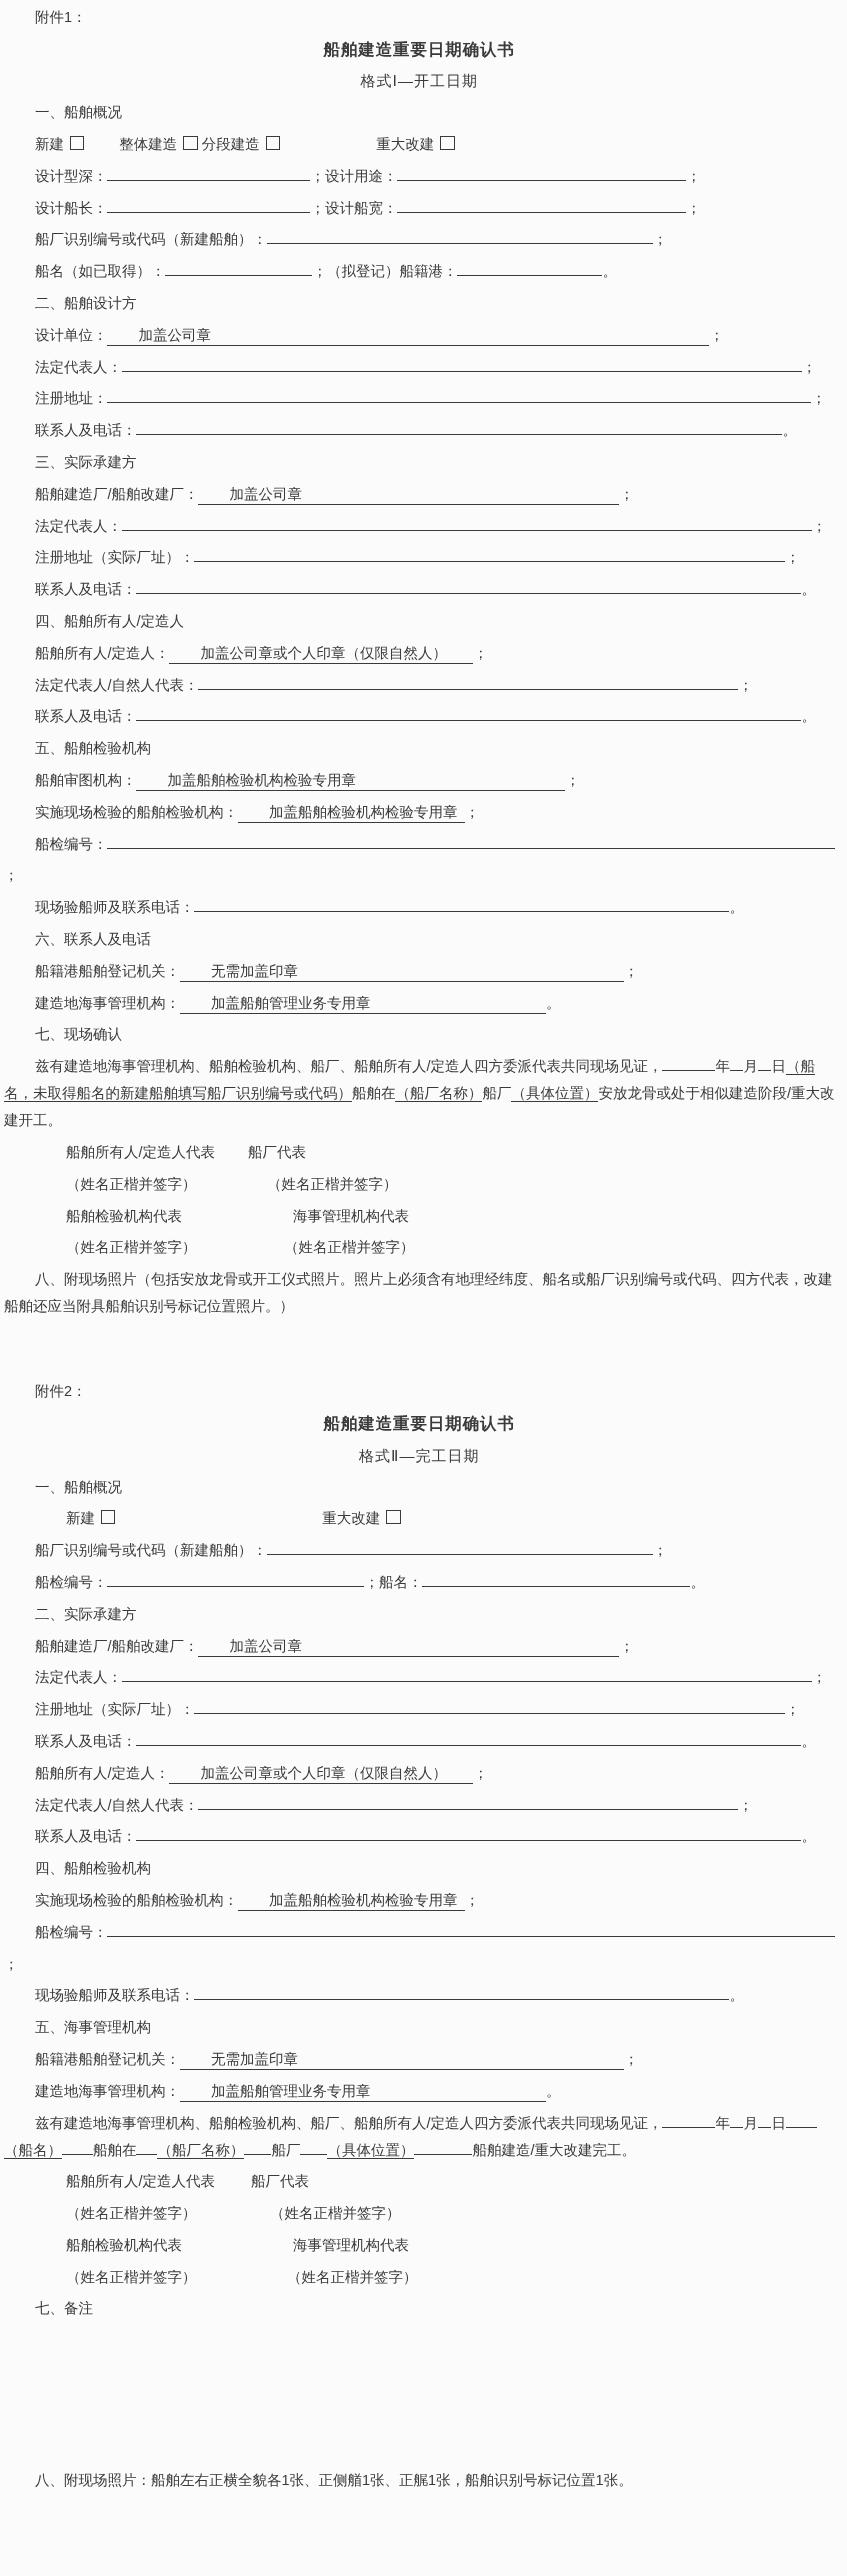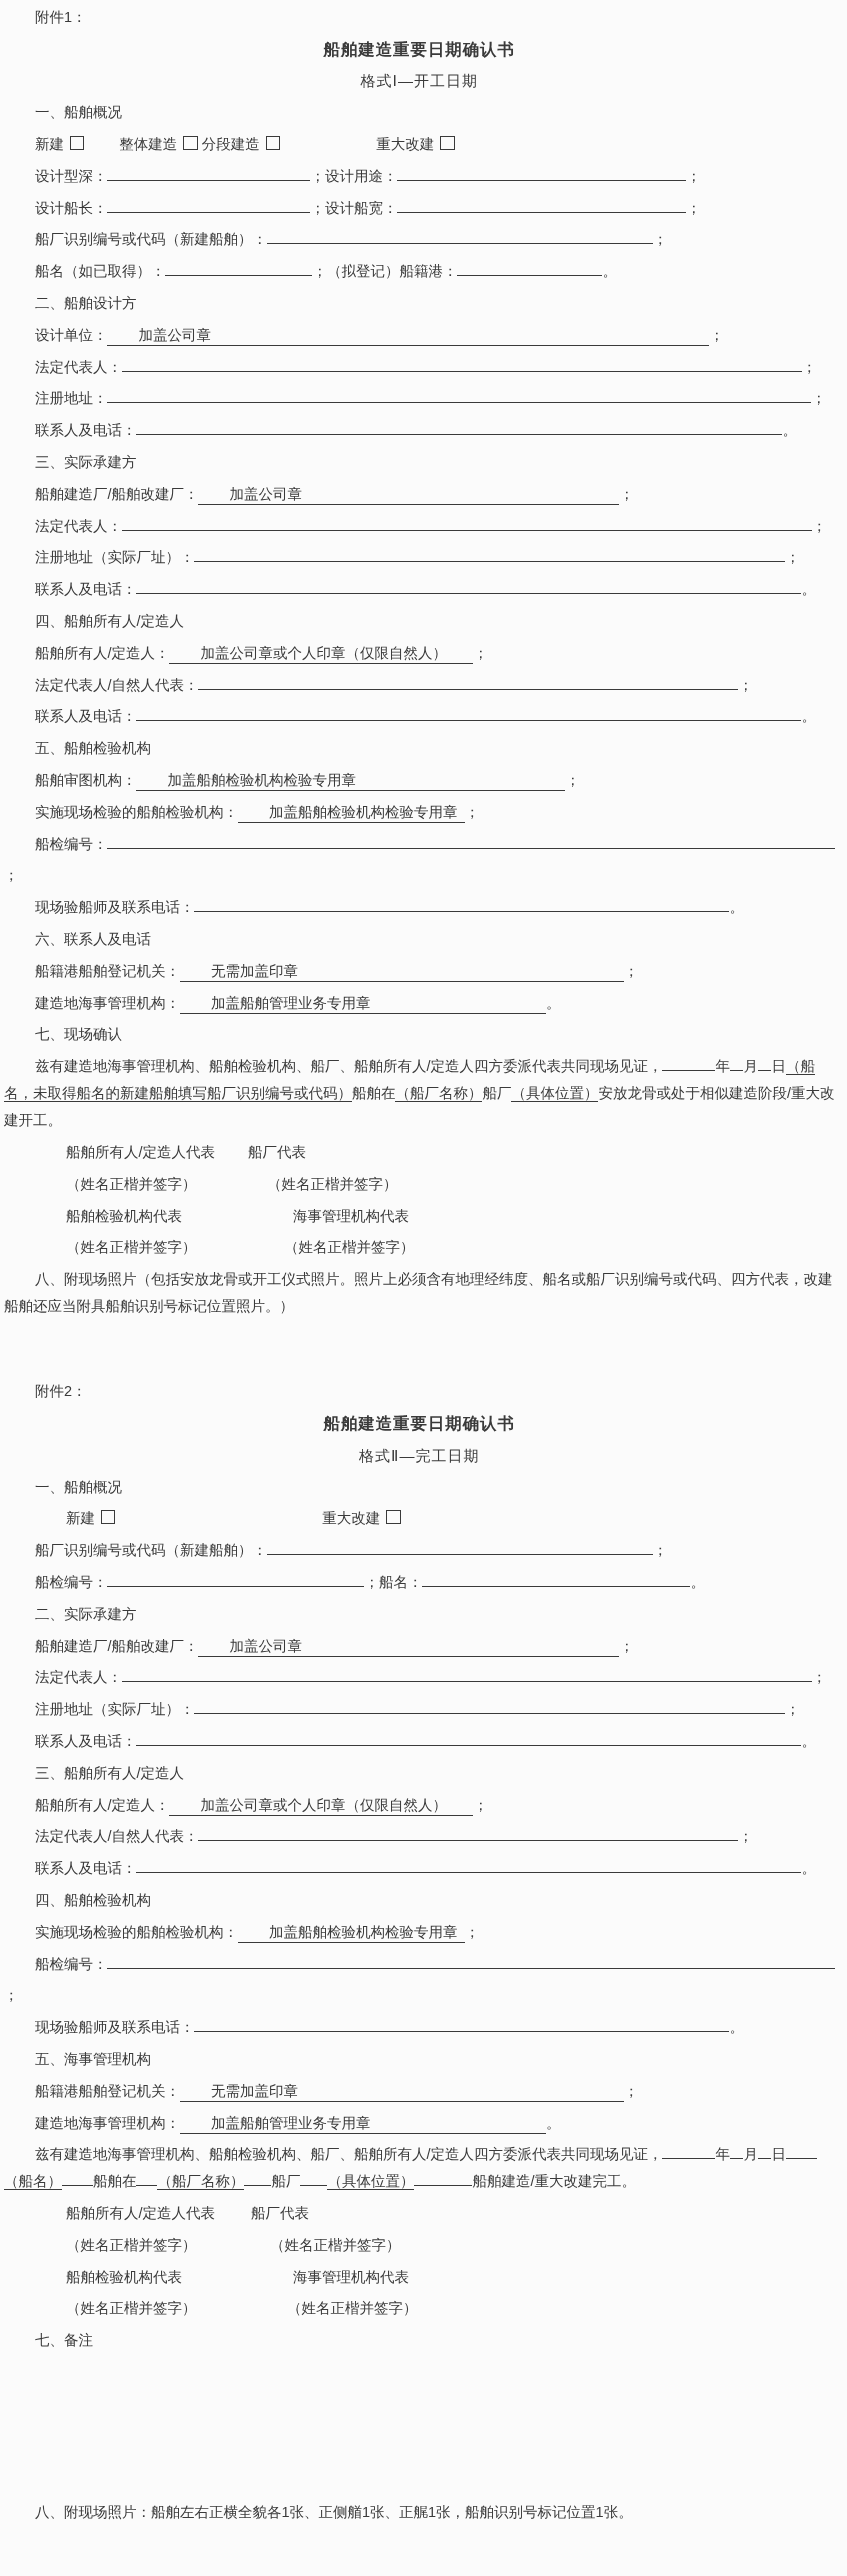--- a/index.html
+++ b/index.html
@@ -123,21 +123,20 @@
     <div class="blocks">
         <p class="heading">一、船舶概况</p>
         <p class="line" style="text-indent: 62px;"><span class="txt">新建 </span><span class="checkbox"></span><span class="gap" style="width: 207px;"></span><span class="txt">重大改建 </span><span class="checkbox"></span></p>
         <p class="line"><span class="txt">船厂识别编号或代码（新建船舶）：</span><span class="blank" style="width: 386px;"></span><span class="txt">；</span></p>
         <p class="line"><span class="txt">船检编号：</span><span class="blank" style="width: 257px;"></span><span class="txt">；船名：</span><span class="blank" style="width: 268px;"></span><span class="txt">。</span></p>
         <p class="heading">二、实际承建方</p>
         <p class="line"><span class="txt">船舶建造厂/船舶改建厂：</span><span class="hintfield" style="width: 421px;">加盖公司章</span><span class="txt">；</span></p>
         <p class="line"><span class="txt">法定代表人：</span><span class="blank" style="width: 690px;"></span><span class="txt">；</span></p>
         <p class="line"><span class="txt">注册地址（实际厂址）：</span><span class="blank" style="width: 591px;"></span><span class="txt">；</span></p>
         <p class="line"><span class="txt">联系人及电话：</span><span class="blank" style="width: 665px;"></span><span class="txt">。</span></p>
-        <p class="heading">三、船舶所有人/定造人</p>
         <p class="line"><span class="txt">船舶所有人/定造人：</span><span class="hintfield" style="width: 304px;">加盖公司章或个人印章（仅限自然人）</span><span class="txt">；</span></p>
         <p class="line"><span class="txt">法定代表人/自然人代表：</span><span class="blank" style="width: 540px;"></span><span class="txt">；</span></p>
         <p class="line"><span class="txt">联系人及电话：</span><span class="blank" style="width: 665px;"></span><span class="txt">。</span></p>
         <p class="heading">四、船舶检验机构</p>
         <p class="line"><span class="txt">实施现场检验的船舶检验机构：</span><span class="hintfield" style="width: 227px;">加盖船舶检验机构检验专用章</span><span class="txt">；</span></p>
         <p class="line line--flex"><span class="txt">船检编号：</span><span class="blank fill"></span></p>
         <p class="line noindent"><span class="txt">；</span></p>
         <p class="line"><span class="txt">现场验船师及联系电话：</span><span class="blank" style="width: 535px;"></span><span class="txt">。</span></p>
         <p class="heading">五、海事管理机构</p>
         <p class="line"><span class="txt">船籍港船舶登记机关：</span><span class="hintfield" style="width: 444px;">无需加盖印章</span><span class="txt">；</span></p>

